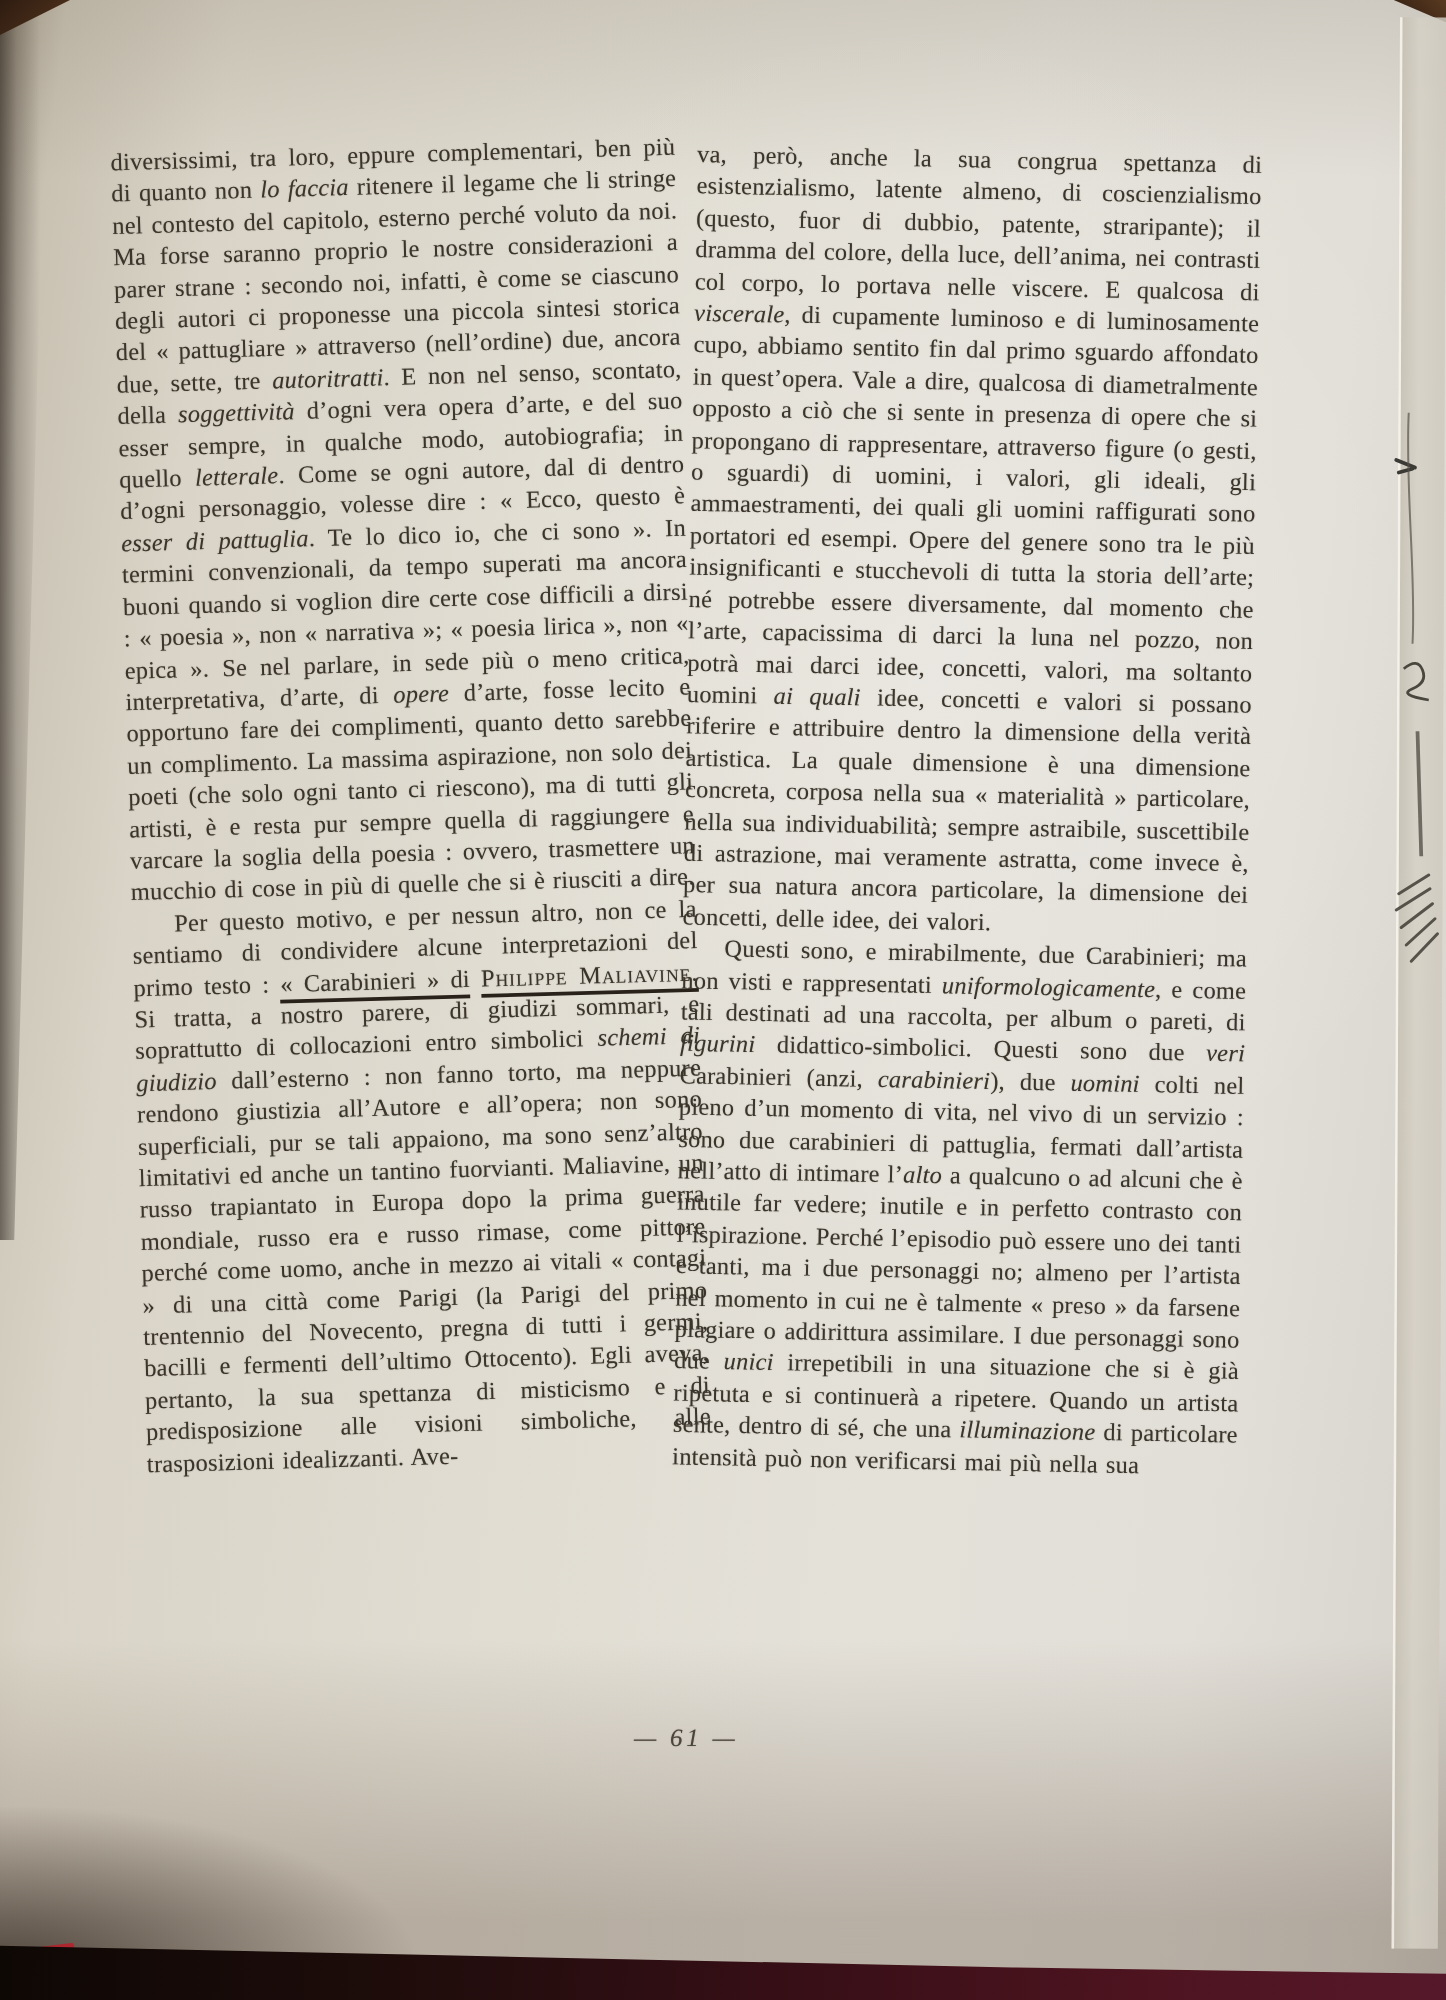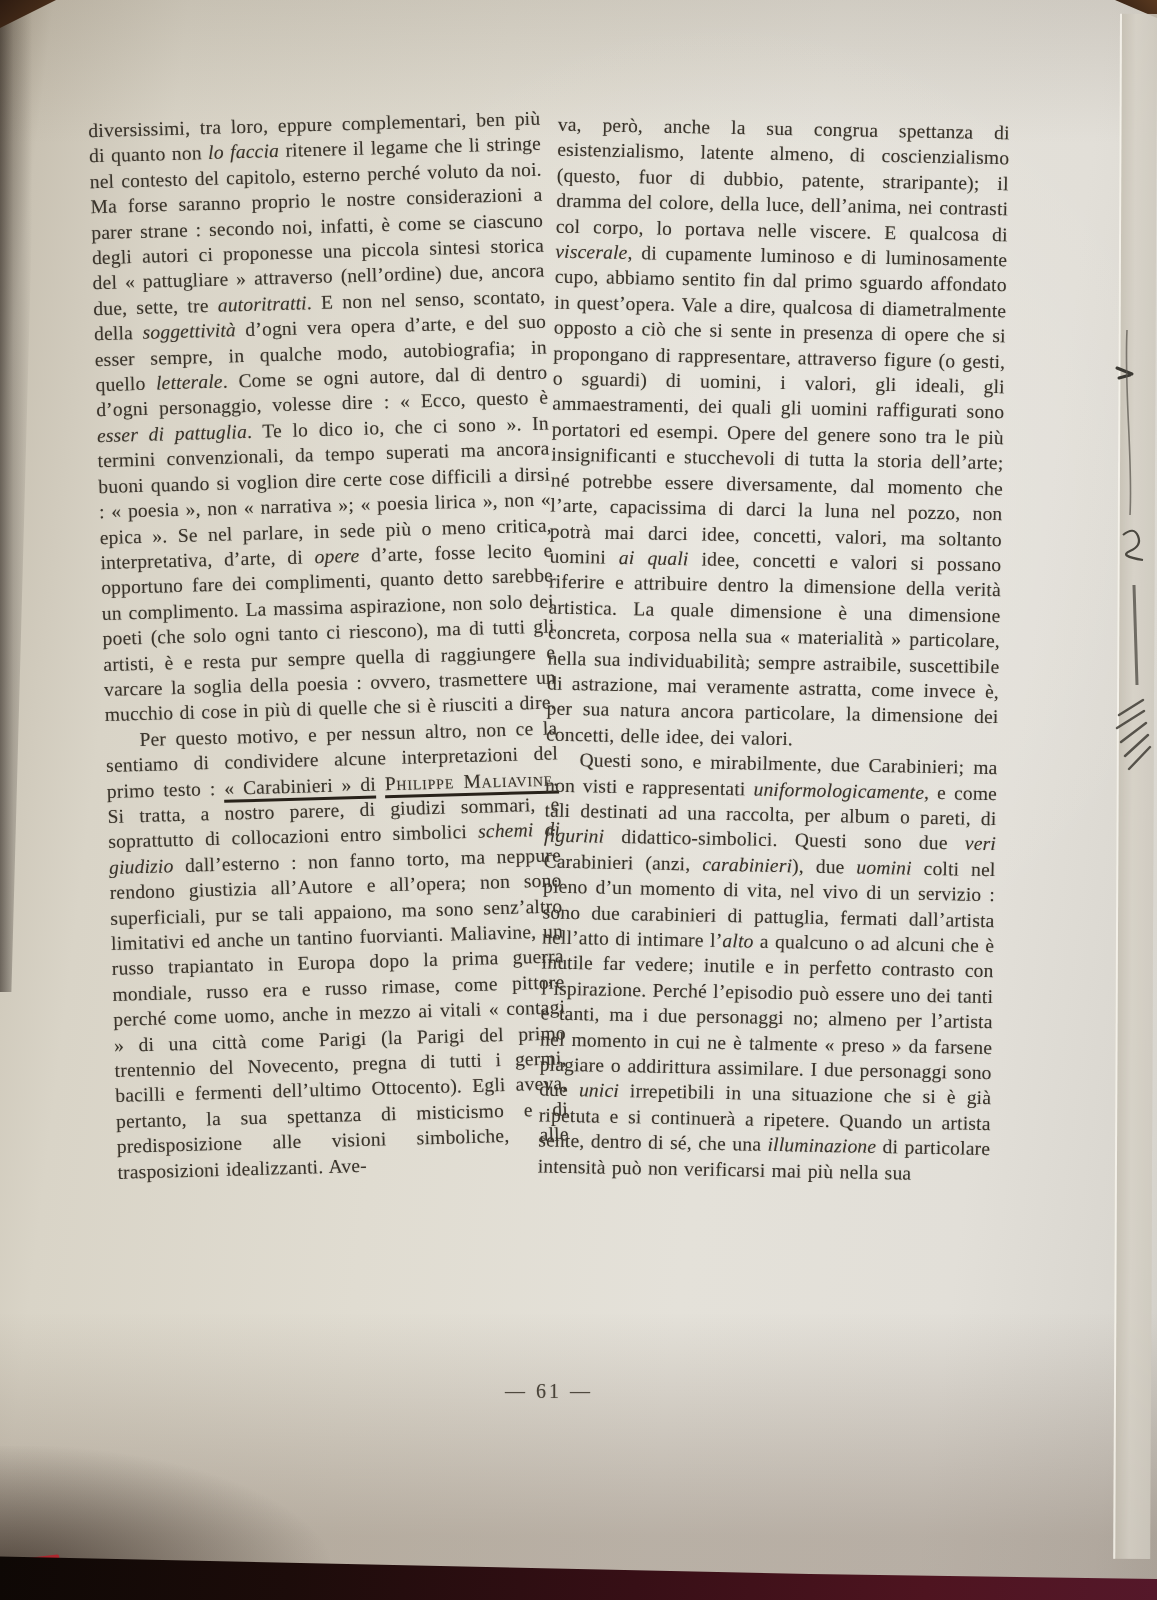--- a/index.html
+++ b/index.html
@@ -61,20 +61,21 @@
   .col p.indent { text-indent:34px; }
   .col-left  { left:88px;  top:112px; transform:rotate(-1.6deg); transform-origin:50% 0; }
   .col-right { left:558px; top:116px; transform:rotate(1.1deg);  transform-origin:50% 0; }
   .i  { font-style:italic; }
   .sc { font-variant:small-caps; letter-spacing:0.8px; }
   .u  { border-bottom:3.5px solid #28221a; padding-bottom:1px; }
   .folio {
     position:absolute; left:88px; top:1380px; width:922px; text-align:center;
     font-size:20px; color:#4a443a; letter-spacing:3px;
     text-shadow:0 0 1px rgba(58,52,43,0.4);
+    font-style:italic;
   }
 </style>
 </head>
 <body>
 
 <div class="photo">
 
   <div class="gutter-shadow"></div>
   <div class="corner-tl"></div>
   <div class="corner-tr"></div>

